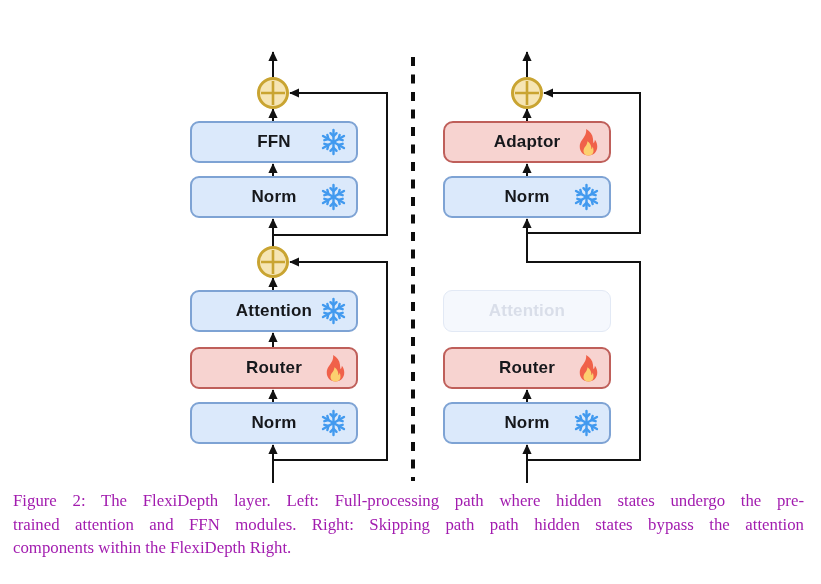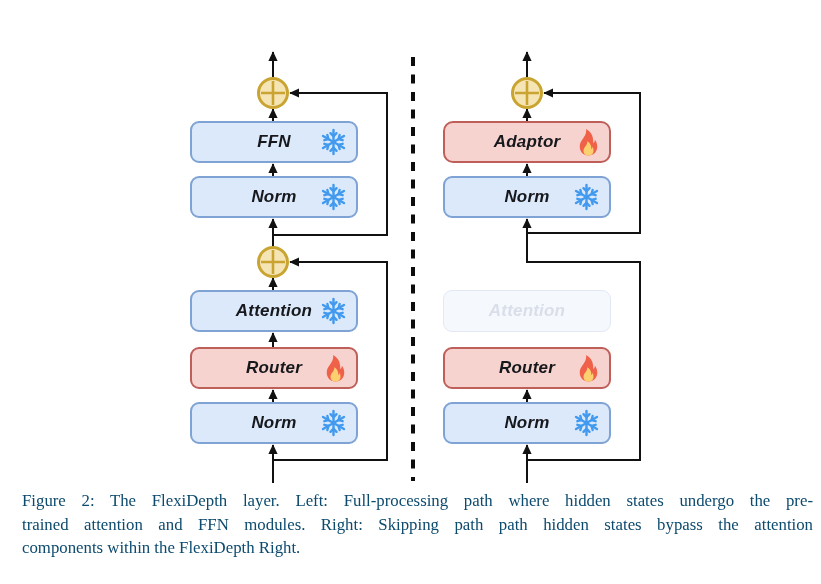--- a/index.html
+++ b/index.html
@@ -1,29 +1,29 @@
 <!DOCTYPE html>
 <html><head>
 <meta charset="utf-8">
 <style>
   html,body{margin:0;padding:0;background:#ffffff;}
   .page{position:relative;width:821px;height:584px;background:#ffffff;overflow:hidden;
         font-family:"Liberation Sans",sans-serif;}
   .diagram{position:absolute;left:0;top:0;width:821px;height:487px;}
   .wires{position:absolute;left:0;top:0;}
   .block{position:absolute;width:168px;height:42px;box-sizing:border-box;border-radius:9px;
-         display:flex;align-items:center;justify-content:center;font-style:italic;}
+         display:flex;align-items:center;justify-content:center;}
   .block.blue{background:#dbe9fb;border:2px solid #7ea3d4;}
   .block.red{background:#f7d3d0;border:2px solid #bf5f5a;}
   .block.ghost{background:#f5f8fd;border:1.5px solid #e2e9f5;}
   .blabel{font-weight:700;font-size:17px;color:#16181c;letter-spacing:.2px;
           font-family:"Liberation Sans",sans-serif;}
   .ghost .blabel{color:#d9dee9;}
   .icon{position:absolute;right:8px;top:50%;transform:translateY(-50%);line-height:0;}
-  .caption{position:absolute;left:22px;top:489px;width:791px;color:#0c4a6e;
+  .caption{position:absolute;left:13px;top:489px;width:791px;color:#a21caf;
            font-family:"Liberation Serif",serif;font-size:16.8px;line-height:23.6px;}
   .cap-line{white-space:nowrap;}
   .jline{text-align:justify;text-align-last:justify;white-space:normal;}
 </style>
 </head>
 <body>
 
 <div class="page">
   <div class="diagram">
 

